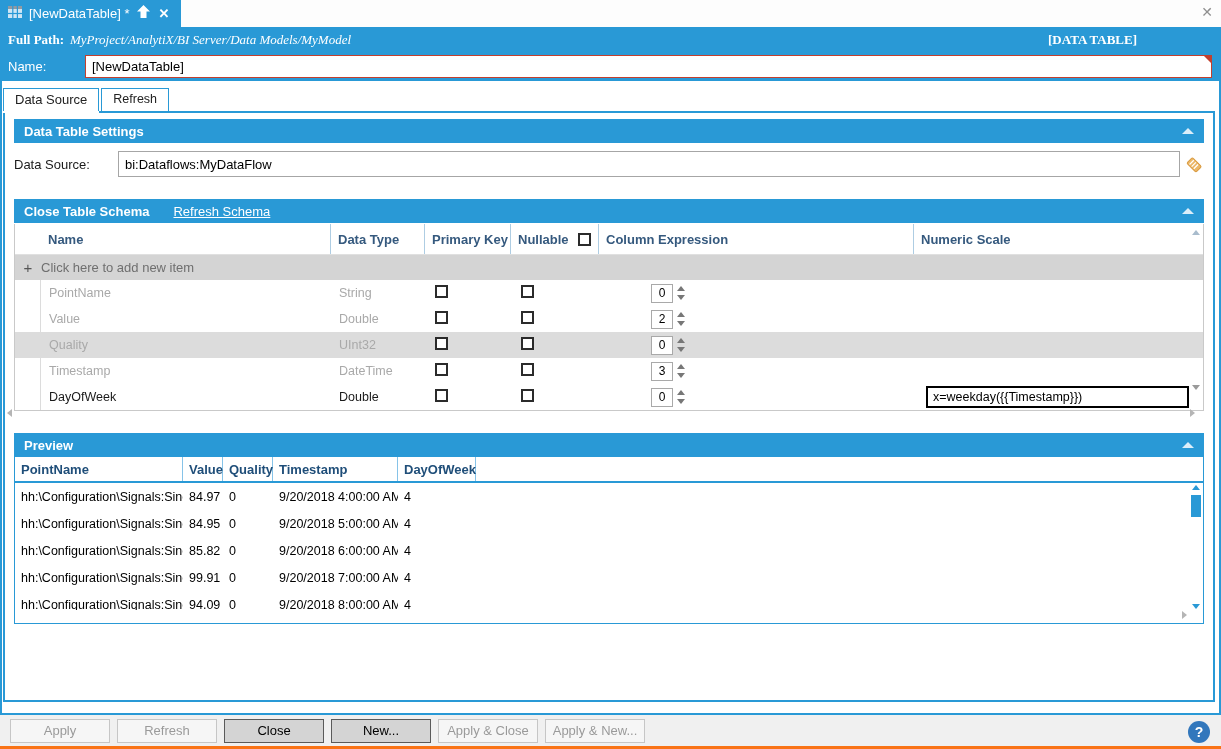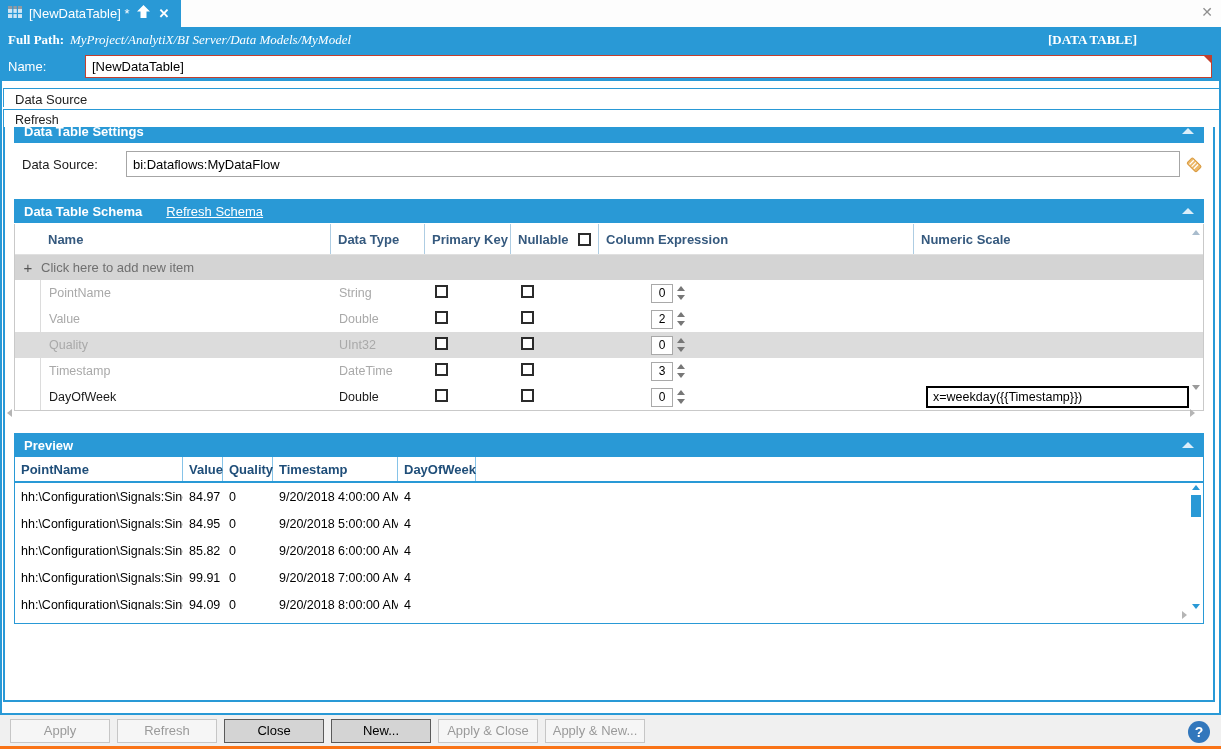--- a/index.html
+++ b/index.html
@@ -31,38 +31,38 @@
   
   .namebar { height:29px; background:#2999D6; display:flex; align-items:center; padding-left:8px;gap:30px; }
   .nb-label { color:#fff; width:47px; flex:0 0 auto; }
   .nb-wrap { position:relative; flex:1; margin-right:9px; height:23px; }
   .nb-input { width:100%; height:23px; border:1px solid #C2402E; padding:0 6px; font-size:13px;
     font-family:"Liberation Sans",sans-serif; outline:none; }
   .nb-corner { position:absolute; top:1px; right:1px; width:0; height:0;
     border-top:7px solid #C2402E; border-left:7px solid transparent; }
 
   
-  .tabstrip { height:23px; margin-top:7px; padding-left:3px; display:flex; gap:2px; position:relative; z-index:3;flex-direction:column; }
+  .tabstrip { height:23px; margin-top:7px; padding-left:3px; display:flex; gap:2px; position:relative; z-index:3; }
   .ptab { background:#fff; border:1px solid #2999D6; border-bottom:none; padding:3px 11px 0; font-size:12.5px;
     height:23px; cursor:pointer; color:#222; }
   .ptab.active { position:relative; z-index:5; box-shadow:0 2px 0 0 #fff; font-size:13px; }
 
   
   .panel { position:absolute; left:3px; right:6px; top:111px; height:591px;
     border:2px solid #2999D6; background:#fff; padding:6px 9px; z-index:2; }
 
   .sec-header { height:24px; background:#2999D6; color:#fff; display:flex; align-items:center;
     padding:0 10px; font-weight:bold; position:relative;text-align:center; }
   .collapse { position:absolute; right:10px; top:9px; width:0; height:0;
     border-left:6px solid transparent; border-right:6px solid transparent; border-bottom:6px solid #dceef9; cursor:pointer; }
   .sec-link { font-weight:normal; text-decoration:underline; margin-left:24px; cursor:pointer; }
 
   
   .ds-row { display:flex; align-items:center; margin:8px 0 22px; }
-  .ds-label { width:104px; flex:0 0 auto;margin-left:8px; }
+  .ds-label { width:104px; flex:0 0 auto; }
   .ds-input { flex:1; height:26px; border:1px solid #a6a6a6; padding:0 6px; font-size:13px;
     font-family:"Liberation Sans",sans-serif; outline:none; }
   .ds-tag { width:24px; flex:0 0 auto; display:flex; justify-content:flex-end; }
 
   
   .schema-grid { border:1px solid #c9c9c9; border-top:none; position:relative; margin-top:1px; }
   .sgr { display:grid; grid-template-columns:26px 290px 94px 86px 88px 315px 1fr; align-items:center; }
   .sg-head { height:31px; font-weight:bold; color:#35597E; border-bottom:1px solid #e0e0e0; }
   .sg-head > div { height:100%; display:flex; align-items:center; padding-left:7px; border-right:1px solid #aecde3; }
   .sg-head > div:first-child, .sg-head > div:last-child { border-right:none; }
@@ -180,21 +180,21 @@
             <rect x="3" y="6" width="13" height="8" rx="1.5" fill="#ECB868" stroke="#D99A3F"></rect>
             <line x1="6" y1="7" x2="6" y2="13" stroke="#fff" stroke-width="1.2"></line>
             <line x1="9" y1="7" x2="9" y2="13" stroke="#fff" stroke-width="1.2"></line>
             <line x1="12" y1="7" x2="12" y2="13" stroke="#fff" stroke-width="1.2"></line>
           </g>
         </svg>
     </span>
   </div>
 
   <div class="sec-header">
-    <span>Data Table Schema</span>
+    <span>Close Table Schema</span>
     <span class="sec-link">Refresh Schema</span>
     <span class="collapse"></span>
   </div>
   <div class="schema-grid">
     <div class="sgr sg-head">
       <div></div>
       <div>Name</div>
       <div>Data Type</div>
       <div>Primary Key</div>
       <div><span>Nullable</span>&nbsp;<span class="cb" style="margin-left:6px"></span></div>

